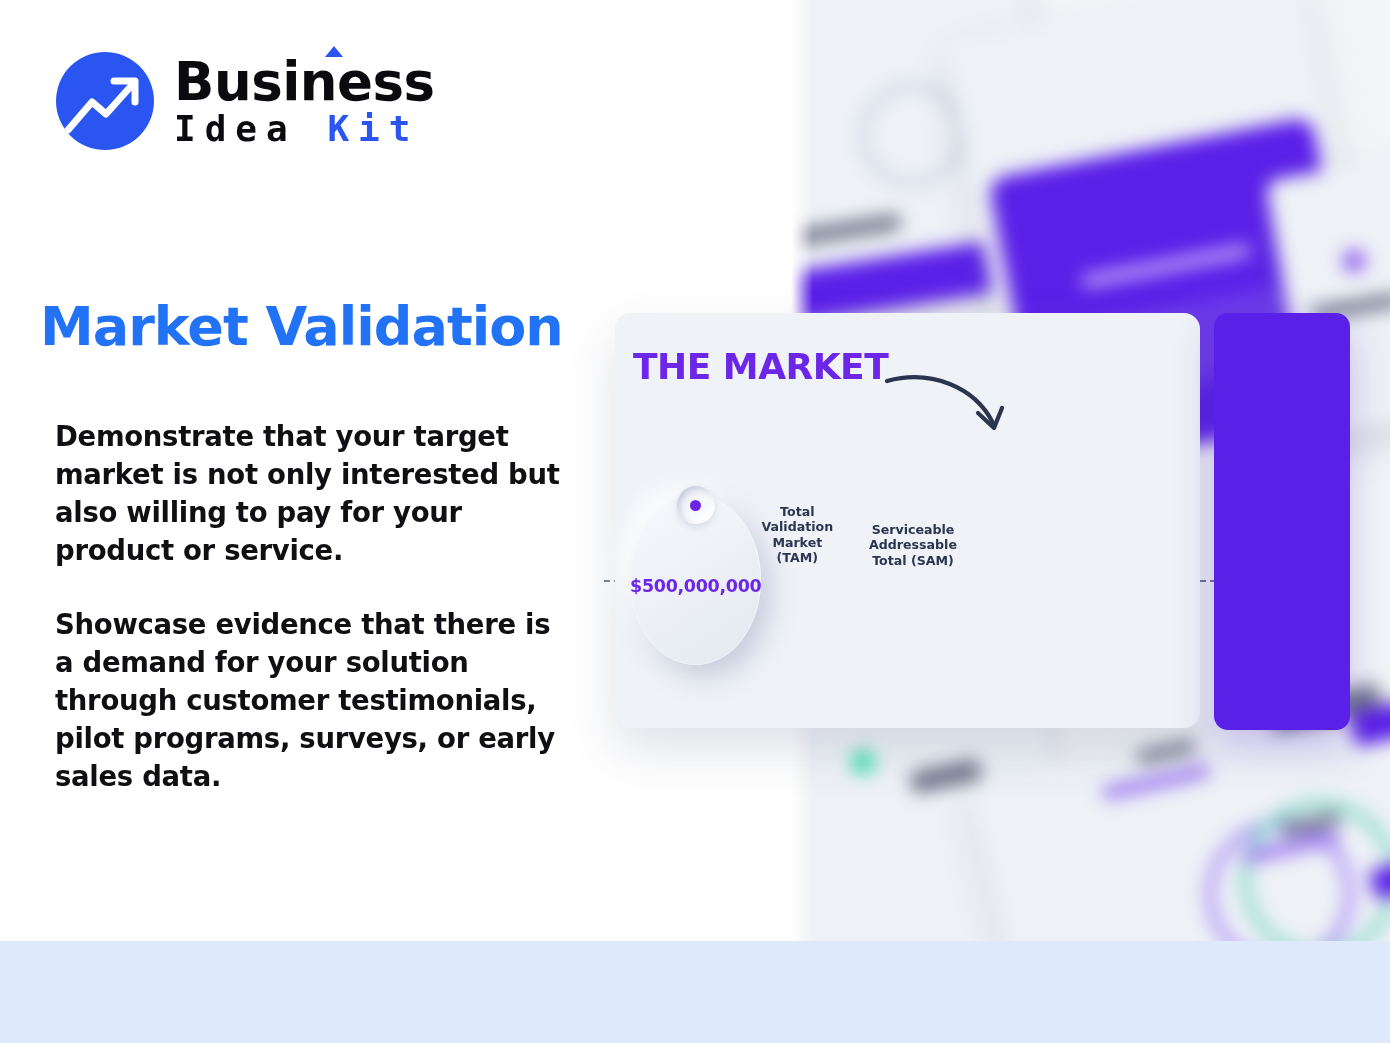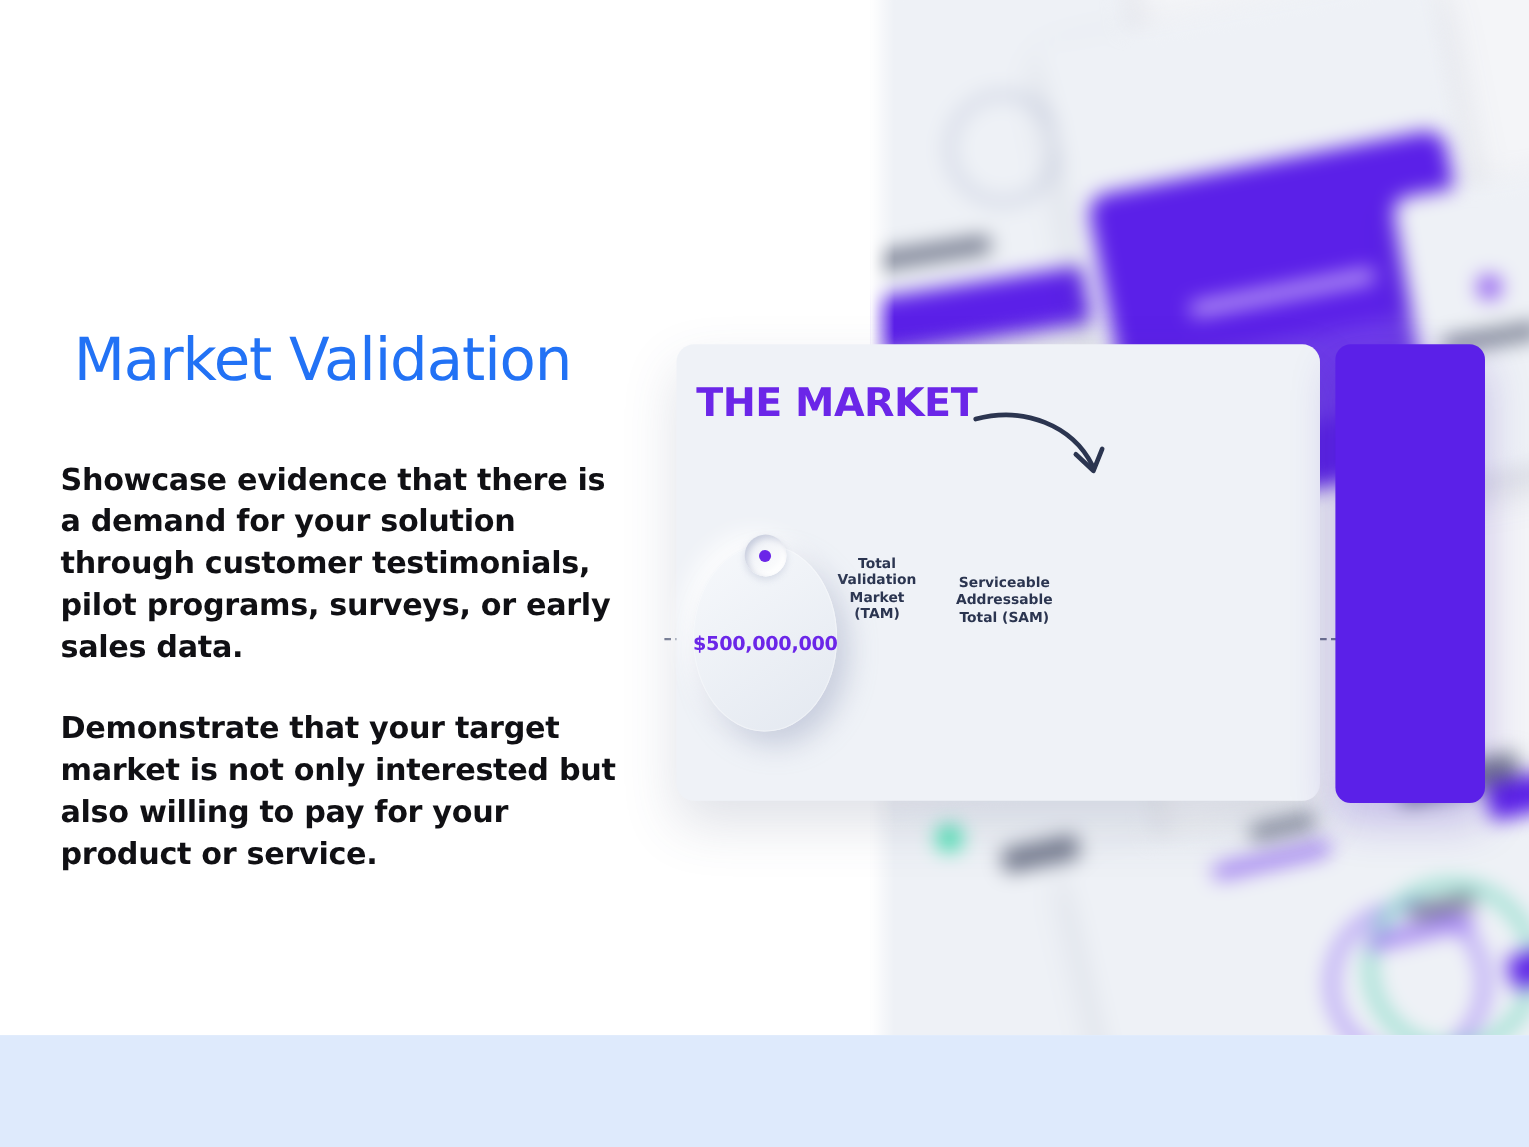--- a/index.html
+++ b/index.html
@@ -121,24 +121,24 @@
     letter-spacing: 9px;
     font-family: "DejaVu Sans Mono", monospace;
     color: #0b0b0f;
     margin-top: 4px;
   }
   .logo-sub .kit { color: #2B55F0; }
 
   
   .headline {
     position: absolute;
-    left: 67px;
+    left: 40px;
     top: 295px;
     font-size: 54px;
-    font-weight: 400;
+    font-weight: 700;
     color: #2272F5;
     letter-spacing: -1px;
     font-family: "DejaVu Sans", sans-serif;
   }
   .body-copy {
     position: absolute;
     left: 55px;
     top: 418px;
     width: 520px;
   }
@@ -306,26 +306,44 @@
       <div class="pdark" style="left:530px; top:858px; width:60px; height:13px; transform:rotate(-13deg);"></div>
 
       <div class="pdark" style="left:520px; top:735px; width:110px; height:26px; transform:rotate(-13deg);"></div>
       <div class="pband" style="left:600px; top:740px; width:120px; height:34px; transform:rotate(-13deg);"></div>
       <div class="pband" style="left:620px; top:900px; width:90px; height:30px; transform:rotate(-13deg);"></div>
     </div>
   </div>
 
   <div class="left-panel">
 
+    <div class="logo-row">
+      <div class="logo-mark">
+        <svg width="98" height="98" viewBox="0 0 98 98" aria-hidden="true">
+          <path d="M12 78 L36 50 L50 62 L76 33" fill="none" stroke="#ffffff" stroke-width="7" stroke-linecap="round" stroke-linejoin="round"></path>
+          <path d="M58 29 L79 29 L79 50" fill="none" stroke="#ffffff" stroke-width="7" stroke-linecap="round" stroke-linejoin="round"></path>
+        </svg>
+      </div>
+      <div class="logo-words">
+        <div class="logo-business">
+          <span>Business</span>
+          <span class="logo-hat"></span>
+        </div>
+        <div class="logo-sub">
+          <span>Idea</span>
+          <span class="kit">Kit</span>
+        </div>
+      </div>
+    </div>
 
     <div class="headline">Market Validation</div>
 
     <div class="body-copy">
+      <p>Demonstrate that your target market is not only interested but also willing to pay for your product or service.</p>
       <p>Showcase evidence that there is a demand for your solution through customer testimonials, pilot programs, surveys, or early sales data.</p>
-      <p>Demonstrate that your target market is not only interested but also willing to pay for your product or service.</p>
     </div>
   </div>
 
   <div class="purple-panel"></div>
 
   <div class="slide-card">
     <div class="card-title">THE MARKET</div>
     <svg class="arrow-svg" width="130" height="80" viewBox="0 0 130 80" aria-hidden="true">
       <path d="M4 20 C 48 8, 92 26, 110 62" fill="none" stroke="#2B3550" stroke-width="4.2" stroke-linecap="round"></path>
       <path d="M95 52 L111 67 L119 47" fill="none" stroke="#2B3550" stroke-width="4.2" stroke-linecap="round" stroke-linejoin="round"></path>

